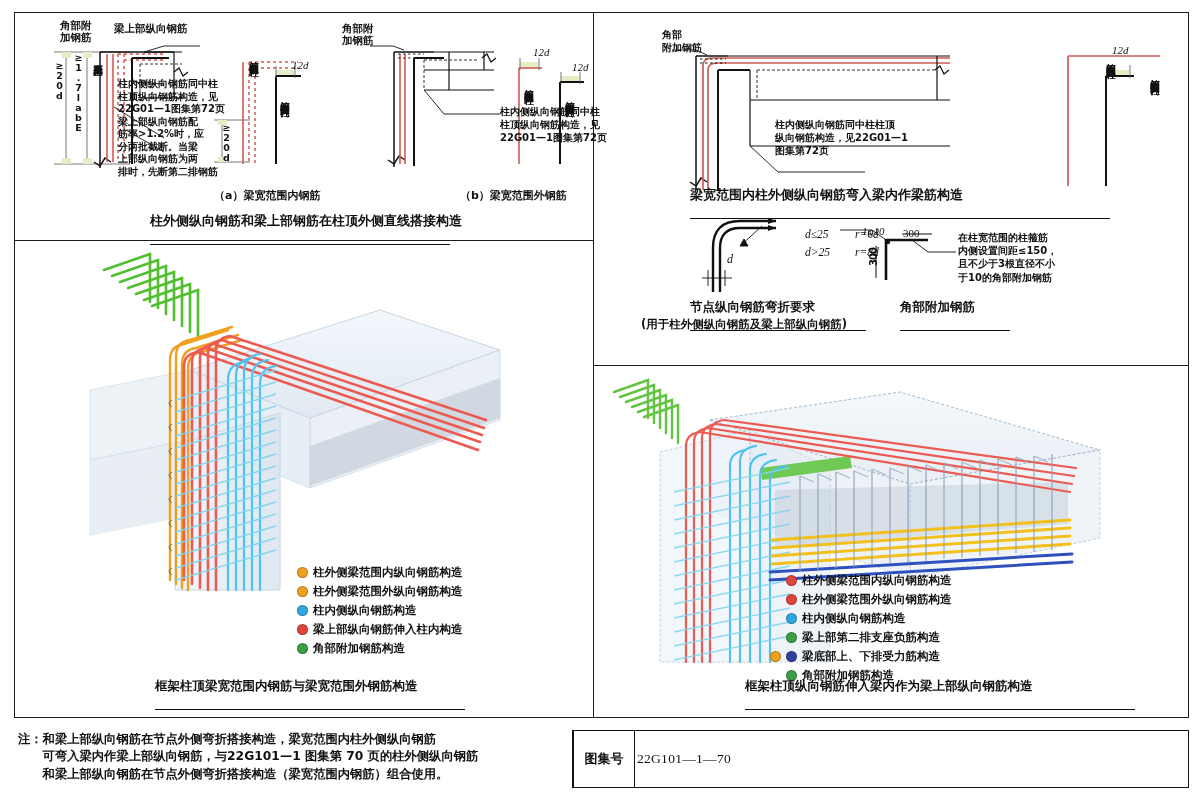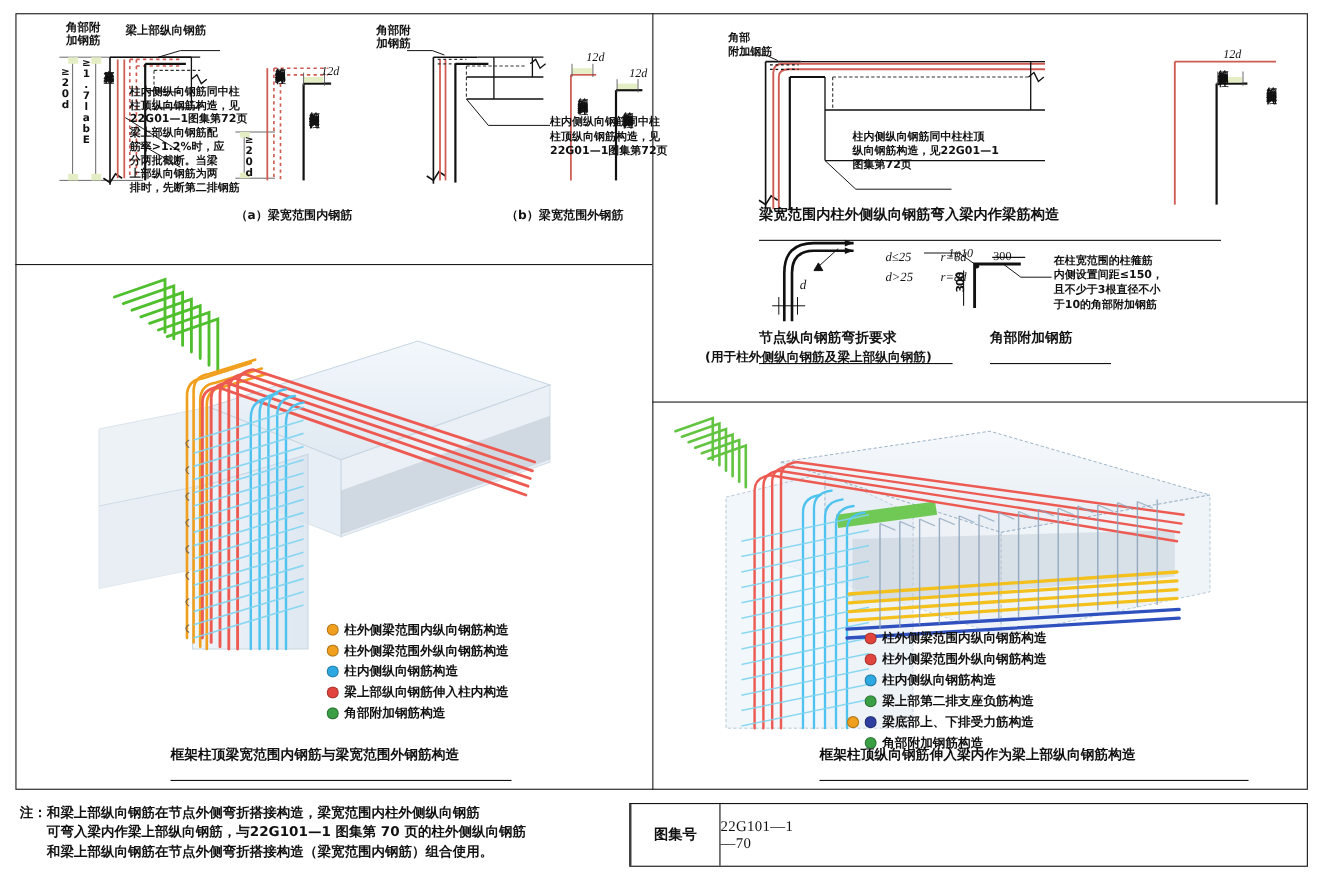--- a/index.html
+++ b/index.html
@@ -128,21 +128,21 @@
     font-family: "DejaVu Sans", "Liberation Sans", sans-serif;
     font-weight: 700;
     font-size: 11.5px;
     white-space: pre;
   }
   .tb-cell:last-child { border-right: none; }
   .tb-k { width: 48px; }
   .tb-v { width: 104px; }
   .tb-right { width: 160px; display: flex; }
   .tb-numlabel {
-    width: 82px;
+    width: 62px;
     border-left: 1.2px solid #111;
     border-right: 1.2px solid #111;
     display: flex; align-items: center; justify-content: center;
     font-family: "DejaVu Sans", "Liberation Sans", sans-serif;
     font-weight: 700;
     font-size: 13px;
   }
   .tb-num {
     flex: 1;
     display: flex; align-items: center; justify-content: center;
@@ -345,20 +345,21 @@
   <div class="t cn" style="left:500px; top:105px; font-size:10px; line-height:1.3;">柱内侧纵向钢筋同中柱
 柱顶纵向钢筋构造，见
 22G01—1图集第72页</div>
   <div class="vtext" style="left:522px; top:88px; font-size:9.5px;">柱外侧纵向钢筋</div>
   <div class="vtext" style="left:563px; top:100px; font-size:9.5px;">柱内侧纵向钢筋</div>
   <div class="t ital" style="left:533px; top:46px; font-size:11px;">12d</div>
   <div class="t ital" style="left:572px; top:61px; font-size:11px;">12d</div>
 
   <div class="t cn" style="left:418px; top:190px; font-size:11px;margin-left:42px;">（b）梁宽范围外钢筋</div>
 
+  <div class="caption" style="left:150px; top:212px; width:300px; font-size:13px;">柱外侧纵向钢筋和梁上部钢筋在柱顶外侧直线搭接构造</div>
 
   <svg style="position:absolute;left:600px;top:14px;" width="580" height="185">
 
     <g stroke="#111" stroke-width="1.5" fill="none">
       <path d="M 96 42 L 128 42"></path>
       <path d="M 96 42 L 96 176"></path>
       <path d="M 90 168 l 6 4 l 5 -8 l 6 4"></path>
     </g>
 
     <g stroke="#cf5b52" stroke-width="1.7" fill="none">

